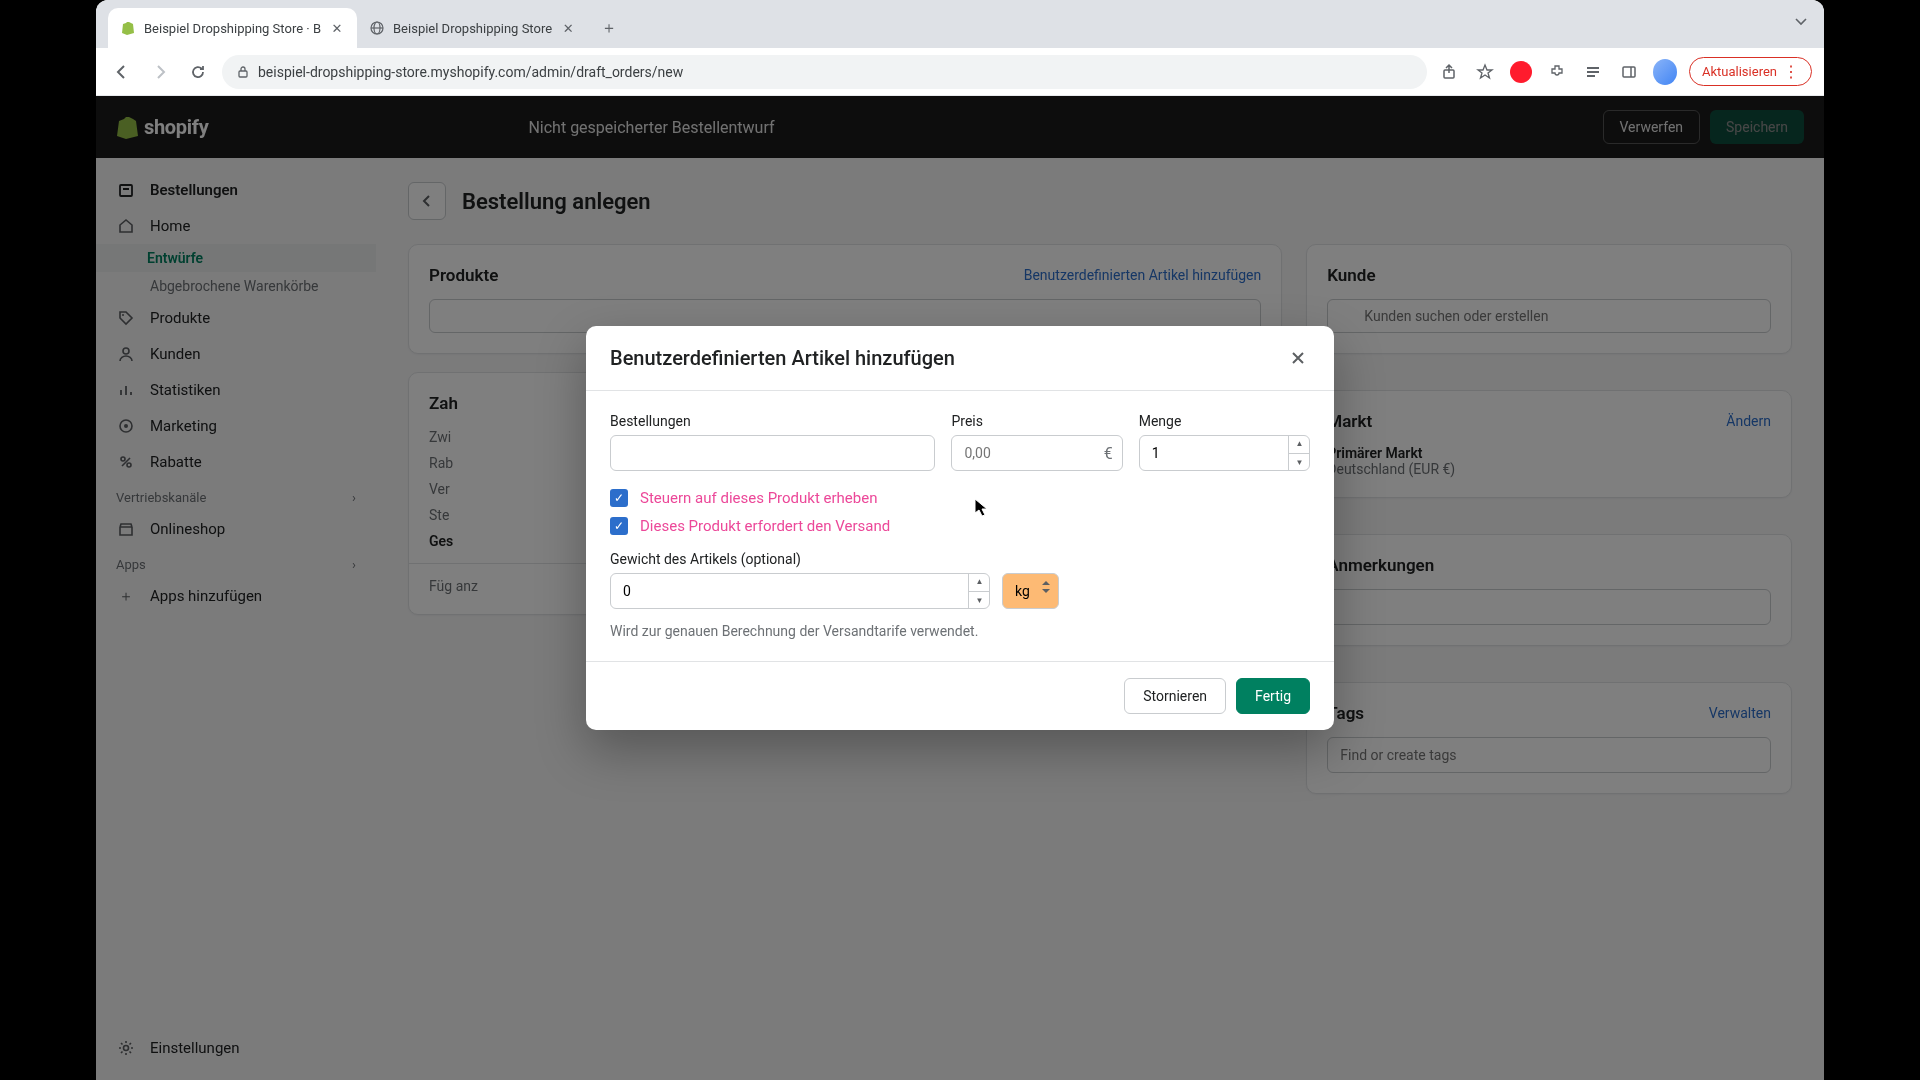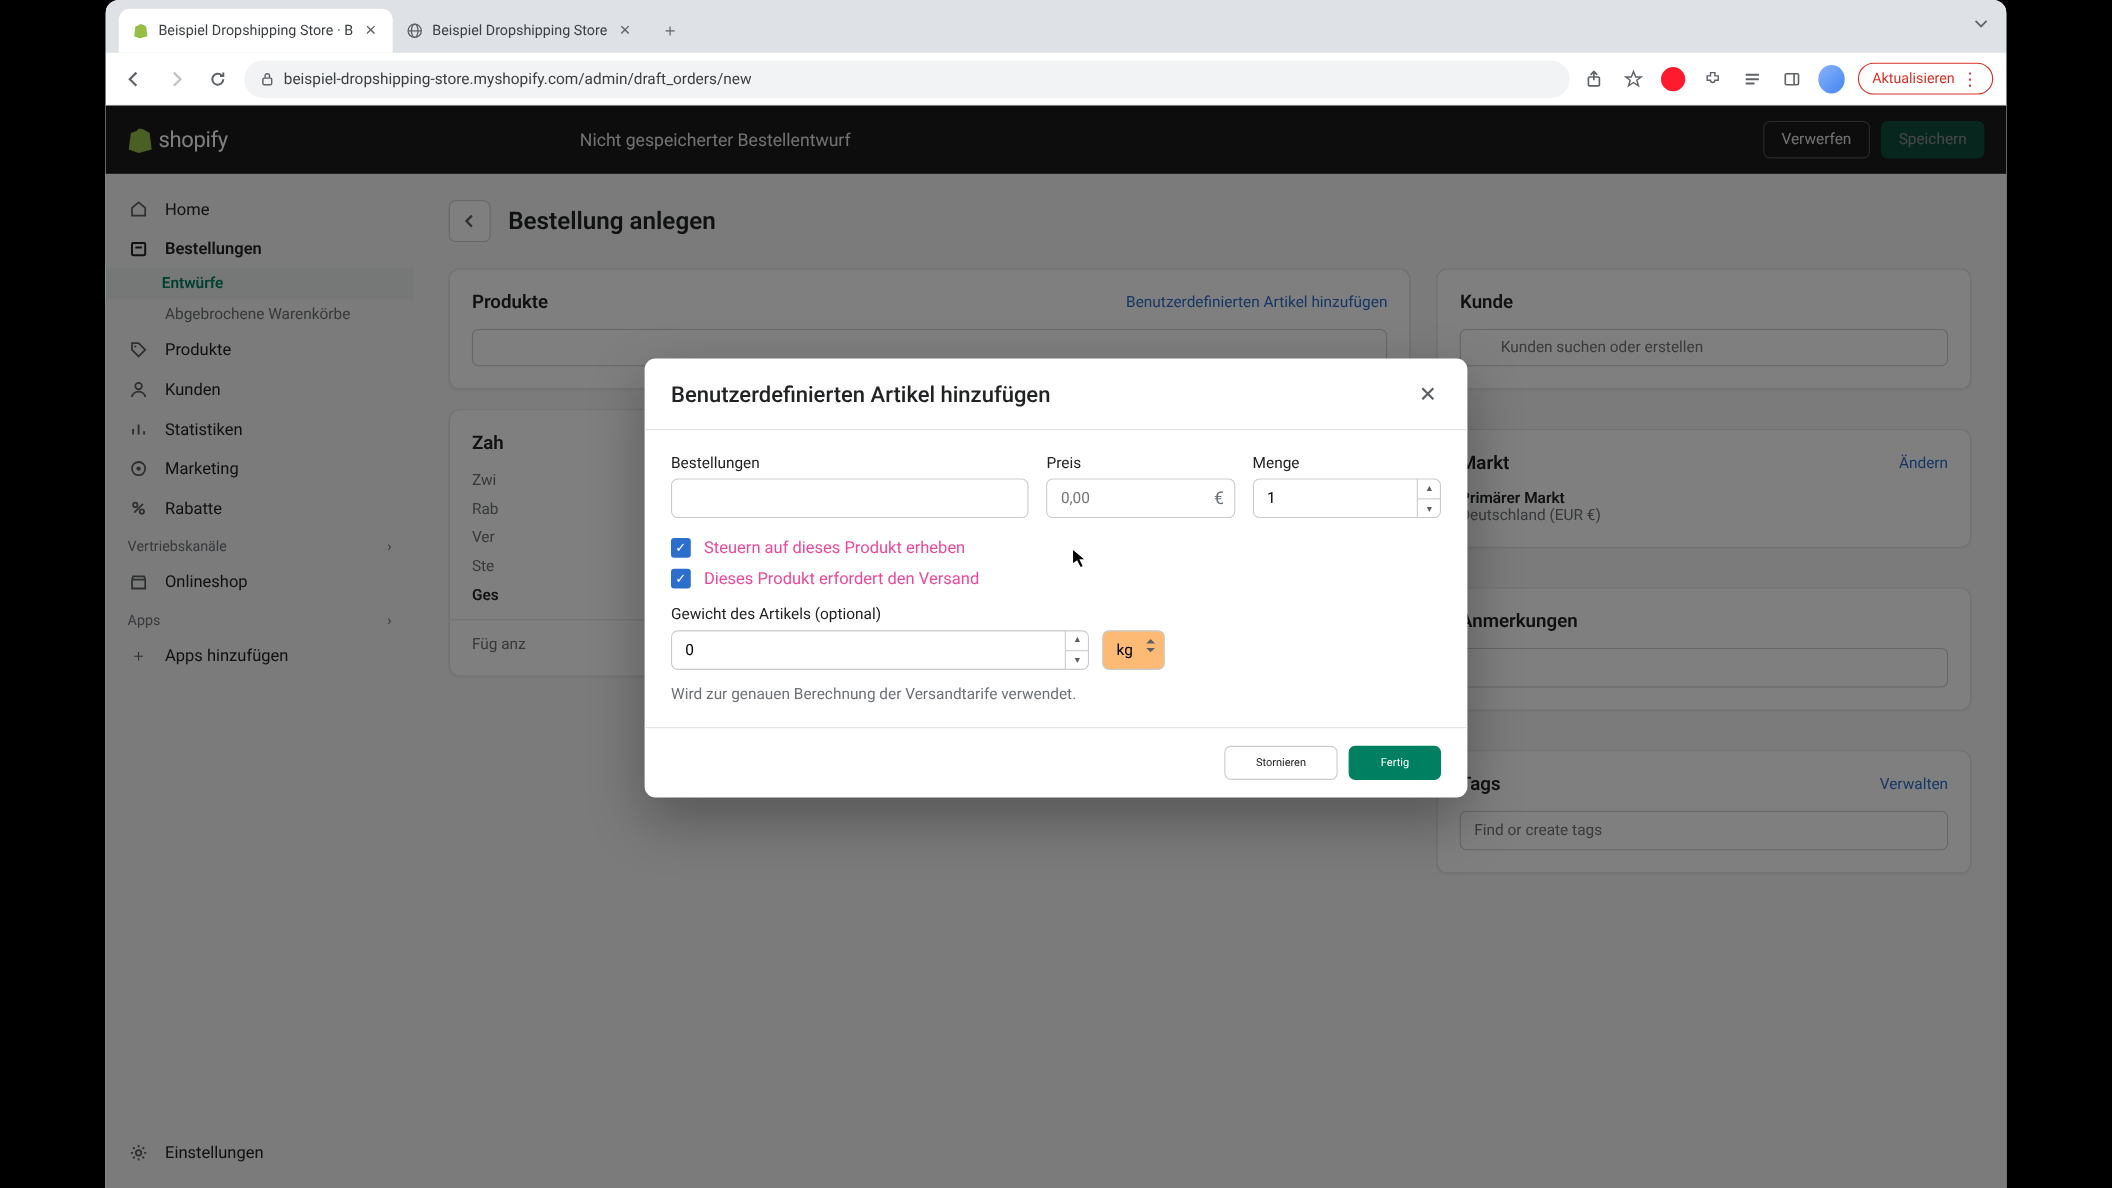--- a/index.html
+++ b/index.html
@@ -27,21 +27,21 @@
 .addr-icon { width: 24px; height: 24px; display: flex; align-items: center; justify-content: center; color: #5f6368; }
 .opera-icon { width: 22px; height: 22px; background: #ff1b2d; border-radius: 50%; }
 .avatar-icon { width: 26px; height: 26px; border-radius: 50%; background: linear-gradient(135deg,#8ab4f8,#4285f4); }
 .update-btn { border: 1px solid #d93025; color: #d93025; border-radius: 16px; padding: 4px 12px; font-size: 13px; display: flex; align-items: center; gap: 6px; }
 .update-btn::after { content: '⋮'; font-size: 16px; }
 
 
 .app { position: absolute; top: 96px; left: 0; right: 0; bottom: 0; background: #f6f6f7; }
 
 .topbar { height: 62px; background: #1a1a1a; display: flex; align-items: center; padding: 0 20px; position: relative; z-index: 1; }
-.shopify-logo { display: flex; align-items: center; gap: 6px; color: #fff; font-size: 20px; font-weight: 400; letter-spacing: -0.3px;}
+.shopify-logo { display: flex; align-items: center; gap: 6px; color: #fff; font-size: 20px; font-weight: 700; letter-spacing: -0.3px;}
 .topbar-msg { margin-left: 320px; color: #e3e3e3; font-size: 16px; }
 .topbar-actions { margin-left: auto; display: flex; gap: 10px; }
 .btn-outline { border: 1px solid #555; color: #e3e3e3; background: transparent; padding: 8px 16px; border-radius: 6px; font-size: 14px; }
 .btn-save { background: #008060; color: #fff; border: none; padding: 8px 16px; border-radius: 6px; font-size: 14px; opacity: 0.5; }
 
 .maincontent { display: flex; position: absolute; top: 62px; left: 0; right: 0; bottom: 0; }
 
 
 .sidebar { width: 280px; background: #f6f6f7; padding: 14px 0; display: flex; flex-direction: column; height:100%; }
 .nav-item { display: flex; align-items: center; gap: 14px; padding: 8px 20px; font-size: 15px; color: #202223; cursor: pointer; }
@@ -89,21 +89,21 @@
 .spinner .spin-btns div { flex:1; display:flex; align-items:center; justify-content:center; font-size:8px; color:#5c5f62; border-bottom:1px solid #c9cccf;}
 .spinner .spin-btns div:last-child{border-bottom:none;}
 .check-row { display: flex; align-items: center; gap: 12px; margin-bottom: 10px; }
 .checkbox { width: 18px; height: 18px; background: #2c6ecb; border-radius: 3px; display: flex; align-items: center; justify-content: center; color: #fff; font-size: 12px; }
 .check-label { font-size: 15px; color: #ec4899; }
 .help-text { font-size: 14px; color: #6d7175; margin-top: 8px; }
 .select-control { border: 1px solid #c9cccf; border-radius: 6px; padding: 9px 28px 9px 12px; font-size: 14px; background:#fdba74; position:relative; display:inline-flex; align-items:center; gap:4px;}
 .select-control::after{content:''; position:absolute; right:8px; top:50%; transform:translateY(-50%); border-left:4px solid transparent; border-right:4px solid transparent; border-top:4px solid #5c5f62;}
 .select-control::before{content:''; position:absolute; right:8px; top:calc(50% - 8px); transform:translateY(-50%); border-left:4px solid transparent; border-right:4px solid transparent; border-bottom:4px solid #5c5f62;}
 .modal-foot { padding: 16px 24px; border-top: 1px solid #e1e3e5; display: flex; justify-content: flex-end; gap: 10px; }
-.btn { padding: 9px 28px; border-radius: 6px; font-size: 10px; cursor: pointer; }
+.btn { padding: 9px 18px; border-radius: 6px; font-size: 14px; cursor: pointer; }
 .btn-sec { background: #fff; border: 1px solid #c9cccf; color: #202223; }
 .btn-pri { background: #008060; border: 1px solid #008060; color: #fff; }
 
 .cursor { position: absolute; z-index: 100; width: 16px; height: 20px; }
 
 svg { display: block; }
 </style>
 </head>
 <body>
 
@@ -214,36 +214,36 @@
       <div class="topbar-msg">Nicht gespeicherter Bestellentwurf</div>
       <div class="topbar-actions">
         <button class="btn-outline">Verwerfen</button>
         <button class="btn-save">Speichern</button>
       </div>
     </div>
 
     <div class="maincontent">
 
       <div class="sidebar">
-        <div class="nav-item">
-            <span class="nav-icon">
-              <svg width="18" height="18" viewBox="0 0 18 18">
-                <path d="M3 8l6-5 6 5v7H3z" fill="none" stroke="#5c5f62" stroke-width="1.6"></path>
-              </svg>
-            </span>
-            <span>Home</span>
-          </div>
         <div class="nav-item active">
             <span class="nav-icon">
               <svg width="18" height="18" viewBox="0 0 18 18">
                 <rect x="3" y="4" width="12" height="11" rx="1" fill="none" stroke="#202223" stroke-width="1.8"></rect>
                 <path d="M6 8h6" stroke="#202223" stroke-width="1.8"></path>
               </svg>
             </span>
             <span>Bestellungen</span>
+          </div>
+        <div class="nav-item">
+            <span class="nav-icon">
+              <svg width="18" height="18" viewBox="0 0 18 18">
+                <path d="M3 8l6-5 6 5v7H3z" fill="none" stroke="#5c5f62" stroke-width="1.6"></path>
+              </svg>
+            </span>
+            <span>Home</span>
           </div>
         <div class="nav-sub active">Entwürfe</div>
         <div class="nav-sub">Abgebrochene Warenkörbe</div>
         <div class="nav-item">
             <span class="nav-icon">
               <svg width="18" height="18" viewBox="0 0 18 18">
                 <path d="M3 3h6l6 6-6 6-6-6z" fill="none" stroke="#5c5f62" stroke-width="1.6"></path>
                 <circle cx="6" cy="6" r="1" fill="#5c5f62"></circle>
               </svg>
             </span>

